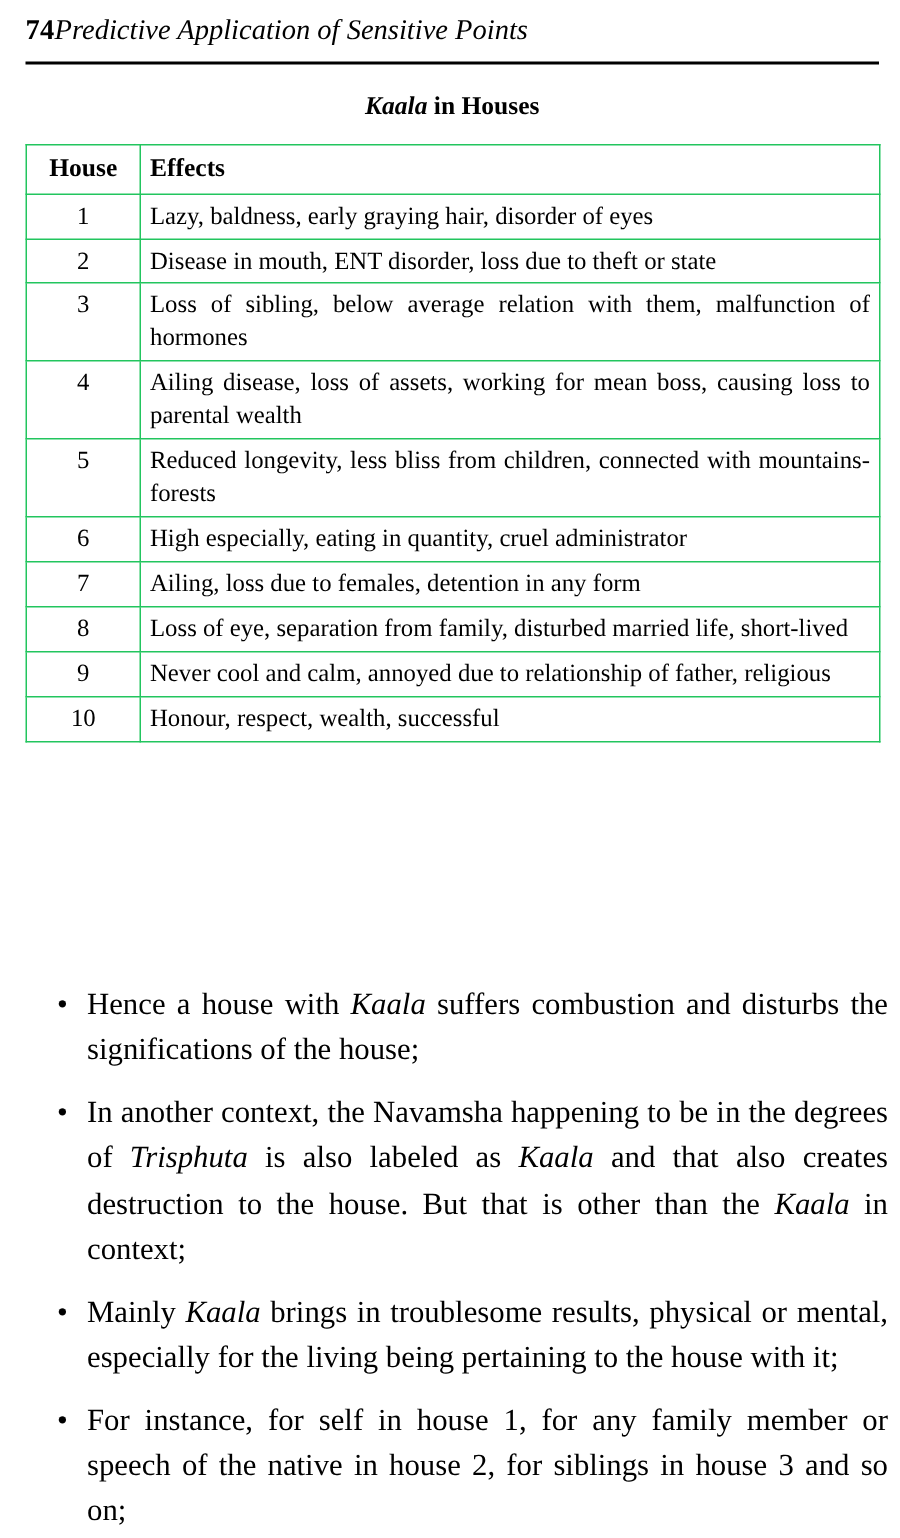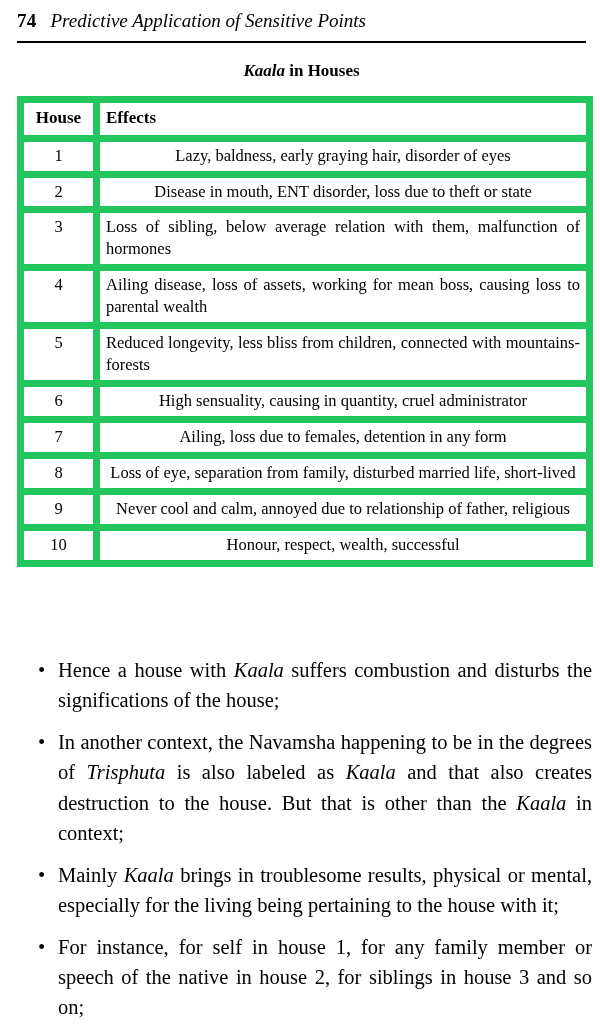--- a/index.html
+++ b/index.html
@@ -31,21 +31,20 @@
     align-items: baseline;
   }
   .folio {
     font-weight: bold;
     font-size: 19px;
     letter-spacing: 0.2px;
   }
   .head-title {
     font-style: italic;
     font-size: 19px;
-    margin-left: 14px;
     white-space: nowrap;
   }
   .head-rule {
     position: absolute;
     left: 17px;
     top: 41px;
     width: 569px;
     height: 2px;
     background: #000000;
   }
@@ -68,21 +67,21 @@
   .houses-table {
     position: absolute;
     left: 17px;
     top: 96px;
     width: 569px;
     border-collapse: collapse;
     table-layout: fixed;
   }
   .houses-table td,
   .houses-table th {
-    border: 7px solid #22c55e;
+    border: 1px solid #22c55e;
     vertical-align: top;
     font-size: 16.5px;
     line-height: 1.33;
     padding: 3px 6px 4px 6px;
   }
   .houses-table th {
     font-weight: bold;
     text-align: center;
     padding-top: 4px;
     padding-bottom: 5px;
@@ -98,21 +97,21 @@
   }
   .cell-effects {
     text-align: justify;
     text-justify: inter-word;
     padding-left: 9px;
     padding-right: 8px;
     hyphens: none;
   }
   
   .cell-effects.single {
-    text-align: center;
+    text-align: left;
   }
 
   
   .bullets {
     position: absolute;
     left: 17px;
     top: 655px;
     width: 575px;
     margin: 0;
     padding: 0;
@@ -184,21 +183,21 @@
         <tr>
           <td class="cell-house">4</td>
           <td class="cell-effects">Ailing disease, loss of assets, working for mean boss, causing loss to parental wealth</td>
         </tr>
         <tr>
           <td class="cell-house">5</td>
           <td class="cell-effects">Reduced longevity, less bliss from children, connected with mountains-forests</td>
         </tr>
         <tr>
           <td class="cell-house">6</td>
-          <td class="cell-effects single">High sensuality, causing in quantity, cruel administrator</td>
+          <td class="cell-effects single">High especially, eating in quantity, cruel administrator</td>
         </tr>
         <tr>
           <td class="cell-house">7</td>
           <td class="cell-effects single">Ailing, loss due to females, detention in any form</td>
         </tr>
         <tr>
           <td class="cell-house">8</td>
           <td class="cell-effects single">Loss of eye, separation from family, disturbed married life, short-lived</td>
         </tr>
         <tr>

